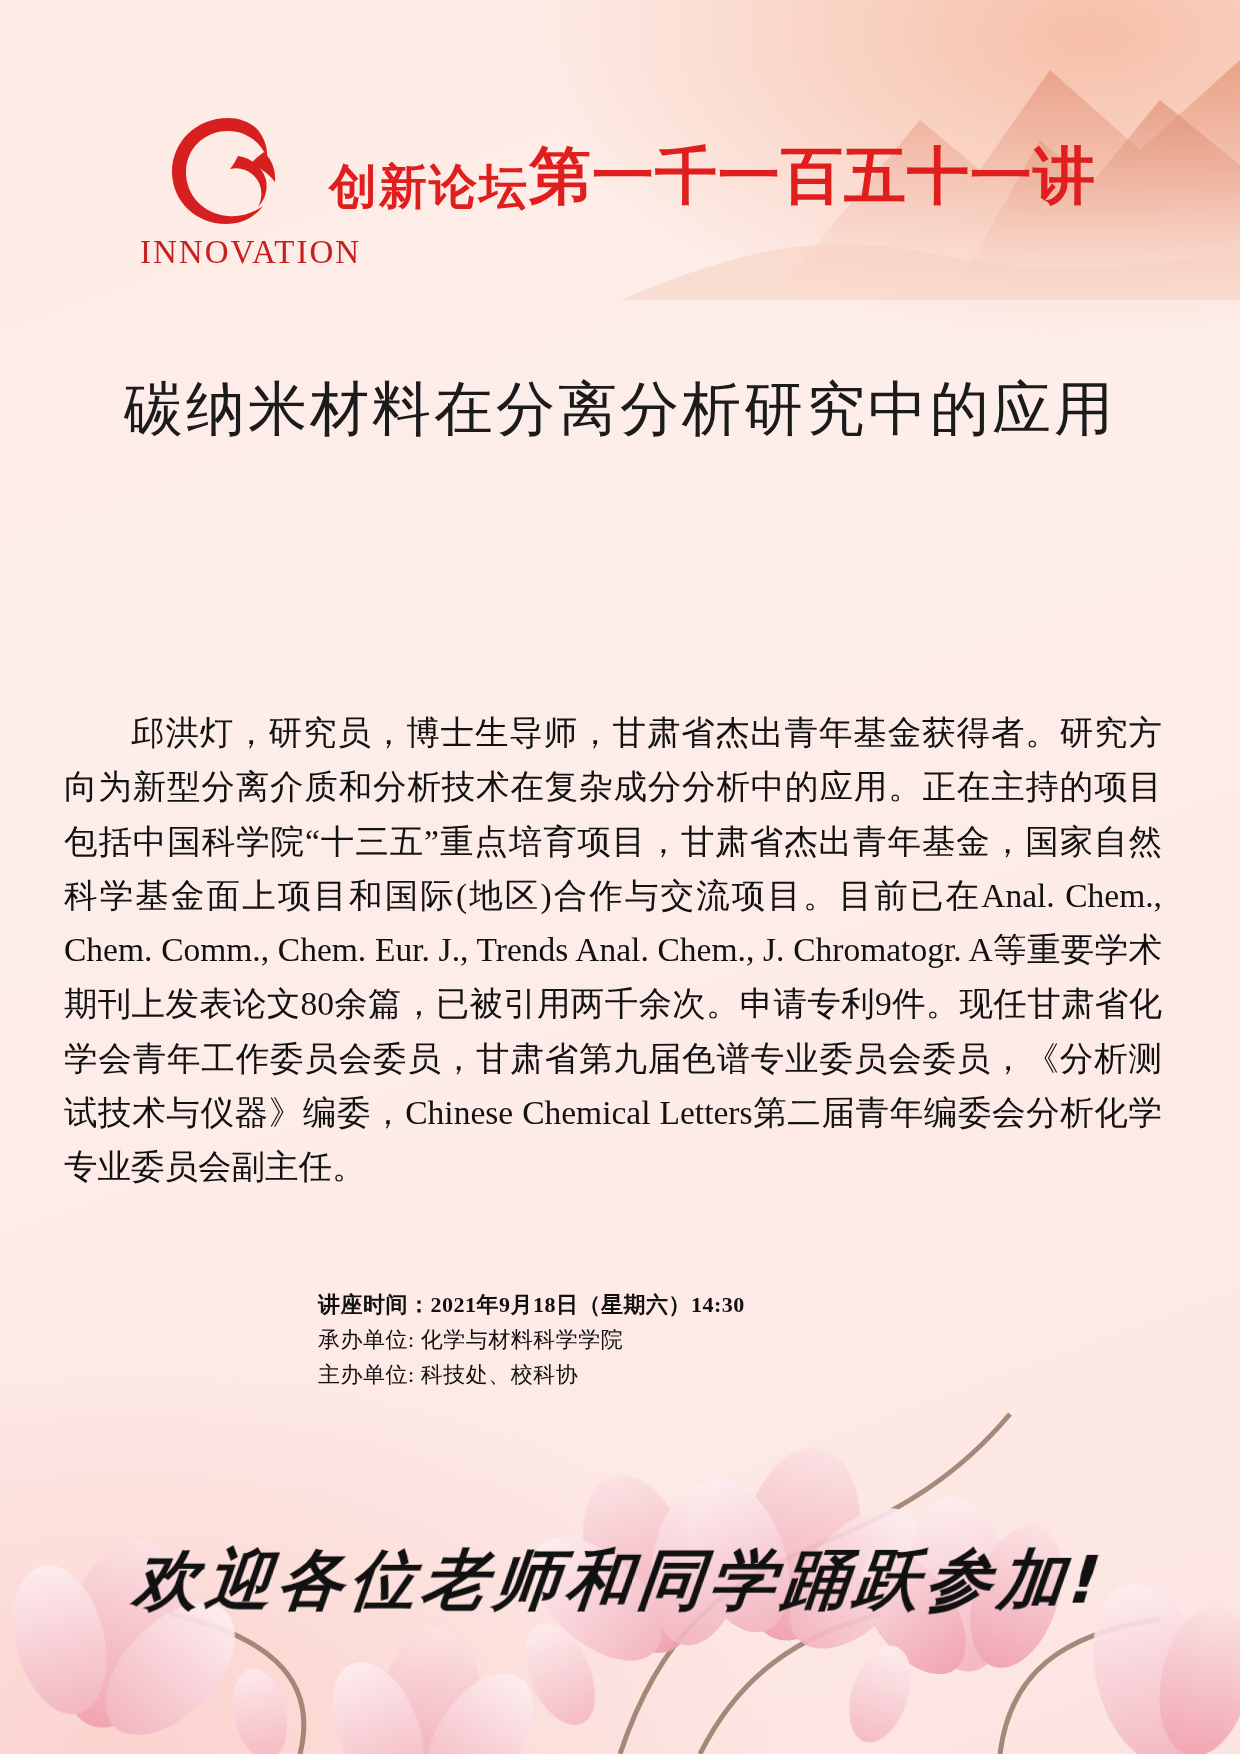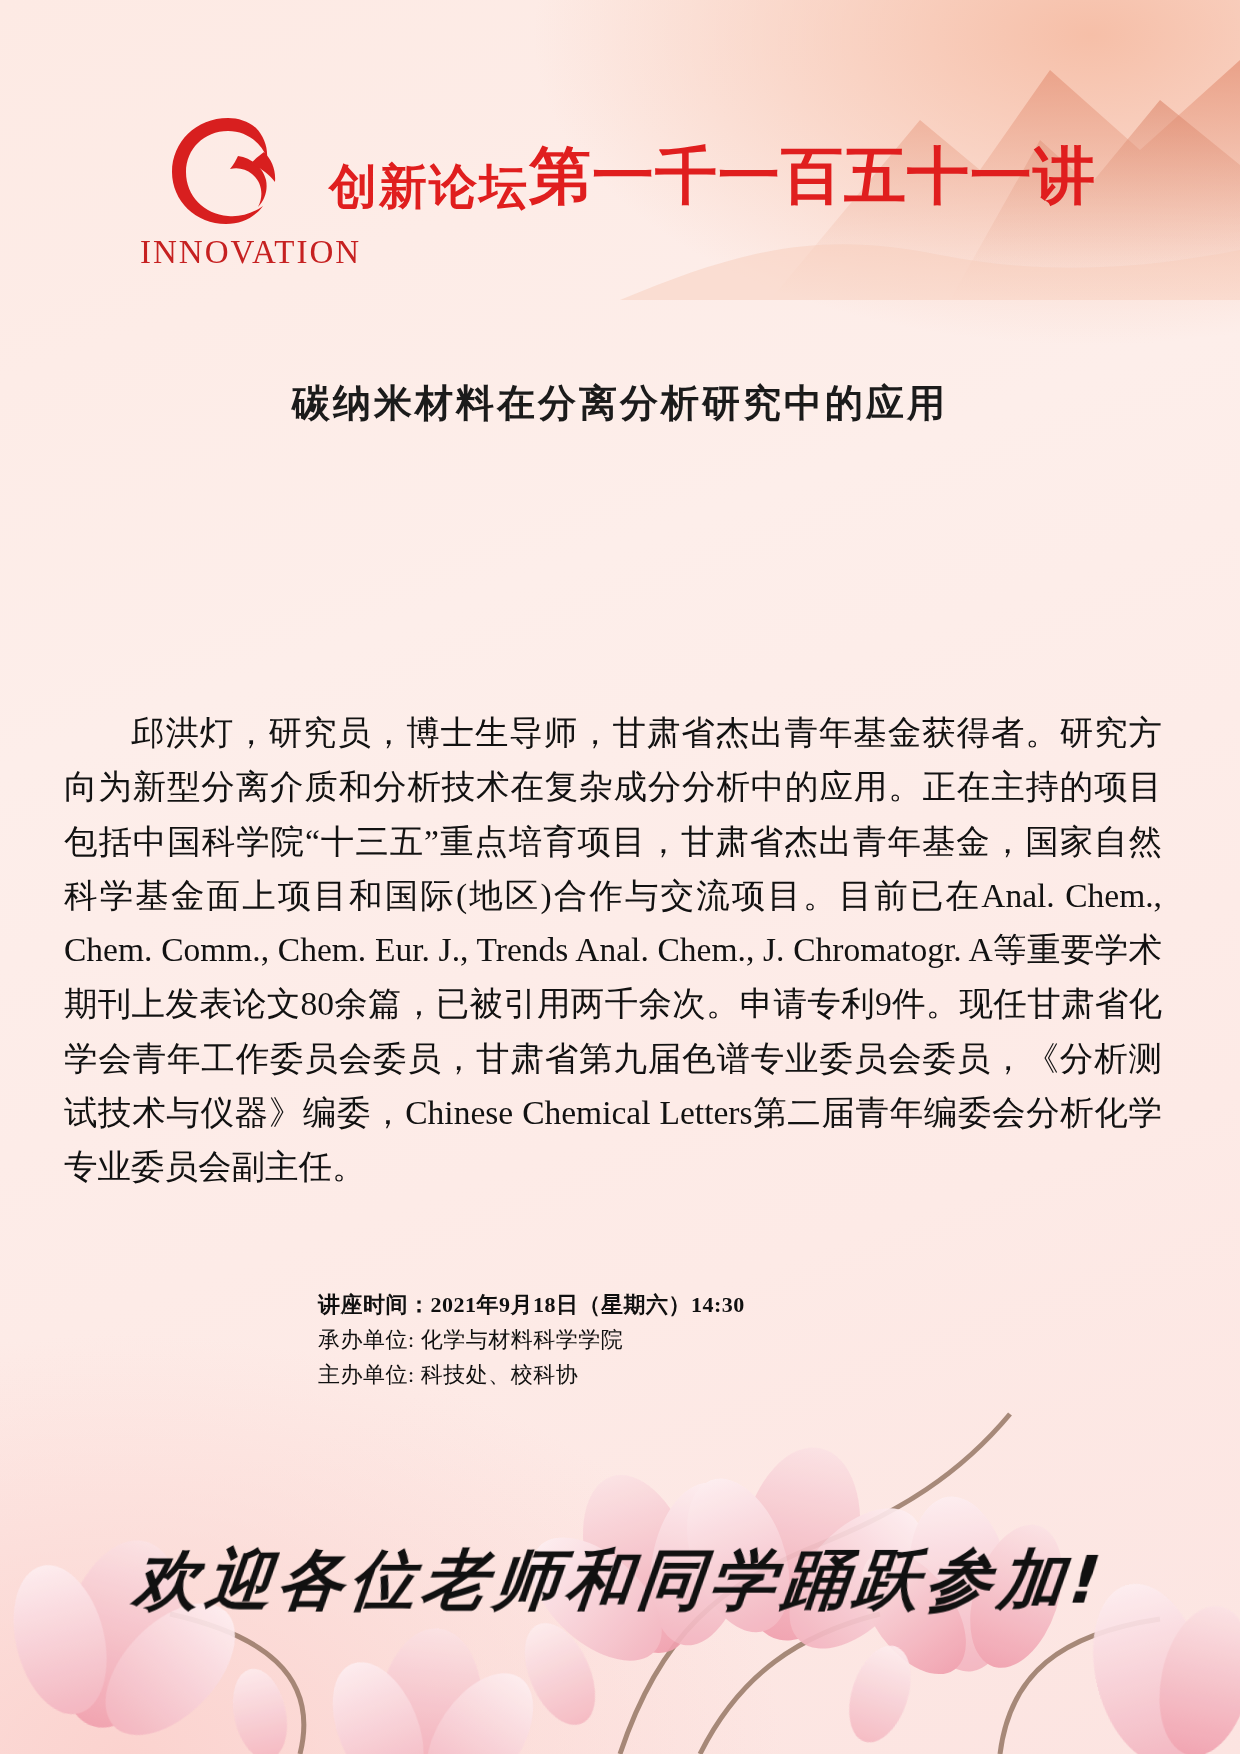--- a/index.html
+++ b/index.html
@@ -83,27 +83,27 @@
     font-size: 62px;
     color: #e01e1e;
     letter-spacing: 1px;
     position: relative;
     top: -6px;
   }
 
   
   .lecture-title {
     position: absolute;
-    top: 378px;
+    top: 370px;
     left: 0;
     width: 1240px;
     text-align: center;
     font-family: "DejaVu Sans", sans-serif;
-    font-size: 38px;
-    font-weight: bold;
+    font-size: 59px;
+    font-weight: normal;
     color: #1b1b1b;
     letter-spacing: 3px;
   }
 
   
   .speakers {
     position: absolute;
     top: 520px;
     left: 0;
     width: 1240px;

